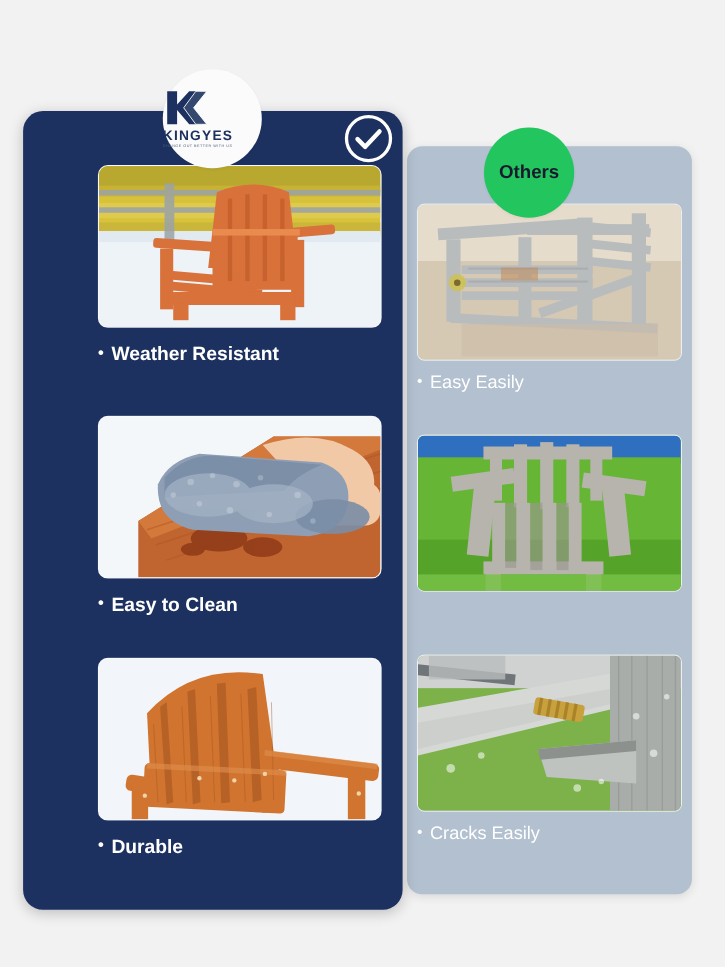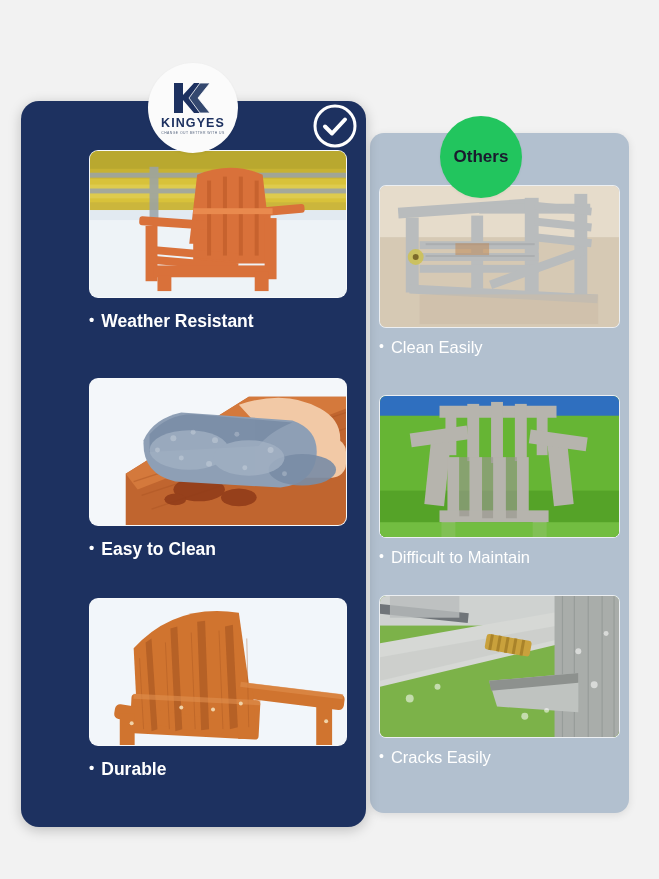--- a/index.html
+++ b/index.html
@@ -45,21 +45,21 @@
     border-radius: 18px;
     box-shadow: 0 3px 13px rgba(0,0,0,0.22);
   }
 
   
   #brand-bubble {
     position: absolute; left: 148px; top: 63px;
     width: 90px; height: 90px; border-radius: 50%;
     background: #fbfbfb;
     display: flex; flex-direction: column;
-    align-items: center; justify-content: center;
+    align-items: flex-start; justify-content: center;
     box-shadow: 0 1px 3px rgba(0,0,0,0.06);
   }
   #logo-mark { width: 46px; height: 34px; margin-bottom: 1px; }
   #brand-name {
     font-size: 12.5px; font-weight: bold; letter-spacing: 1.1px;
     color: #1d3160;
   }
   #brand-tagline {
     font-size: 3.4px; letter-spacing: 0.45px; color: #56657f;
     margin-top: 1.5px; white-space: nowrap;
@@ -139,21 +139,21 @@
             <rect x="46" y="58" width="110" height="2"></rect>
             <rect x="46" y="70" width="110" height="2"></rect>
           </g>
           <rect x="76" y="58" width="34" height="12" fill="#c08a5a" opacity="0.55"></rect>
           <circle cx="36" cy="72" r="8" fill="#cfc24a" opacity="0.8"></circle>
           <circle cx="36" cy="72" r="3" fill="#7d6a2a"></circle>
           <rect x="40" y="110" width="180" height="30" fill="#cbbda7" opacity="0.6"></rect>
         </svg>
       </div>
       <div class="o-label">
-        <span class="dot">•</span><span>Clean Easily</span>
+        <span class="dot">•</span><span>Easy Easily</span>
       </div>
     </div>
 
     <div class="o-row" style="top:262px; left:9px;">
       <div class="o-photo">
         <svg class="photo-svg" viewBox="0 0 241 143" preserveAspectRatio="none">
           <rect width="241" height="143" fill="#5fae2f"></rect>
           <rect width="241" height="26" fill="#2f6fbf"></rect>
           <rect y="20" width="241" height="123" fill="#66b534"></rect>
           <rect y="96" width="241" height="47" fill="#55a328"></rect>
@@ -179,23 +179,20 @@
           <g fill="#9a988f" opacity="0.65">
             <rect x="80" y="62" width="10" height="60"></rect>
             <rect x="103" y="62" width="11" height="62"></rect>
             <rect x="127" y="62" width="11" height="62"></rect>
           </g>
           <g fill="#78c245" opacity="0.85">
             <rect x="0" y="128" width="241" height="15"></rect>
           </g>
         </svg>
       </div>
-      <div class="o-label">
-        <span class="dot">•</span><span>Difficult to Maintain</span>
-      </div>
     </div>
 
     <div class="o-row" style="top:462px; left:9px;">
       <div class="o-photo">
         <svg class="photo-svg" viewBox="0 0 241 143" preserveAspectRatio="none">
           <rect width="241" height="143" fill="#7fb04a"></rect>
           <rect width="241" height="34" fill="#cfd2d0"></rect>
           <rect y="30" width="241" height="113" fill="#7cb249"></rect>
           <rect x="0" y="8" width="90" height="10" fill="#707579" transform="rotate(6 0 8)"></rect>
           <rect x="10" y="0" width="70" height="22" fill="#b9bdbd" opacity="0.8"></rect>

